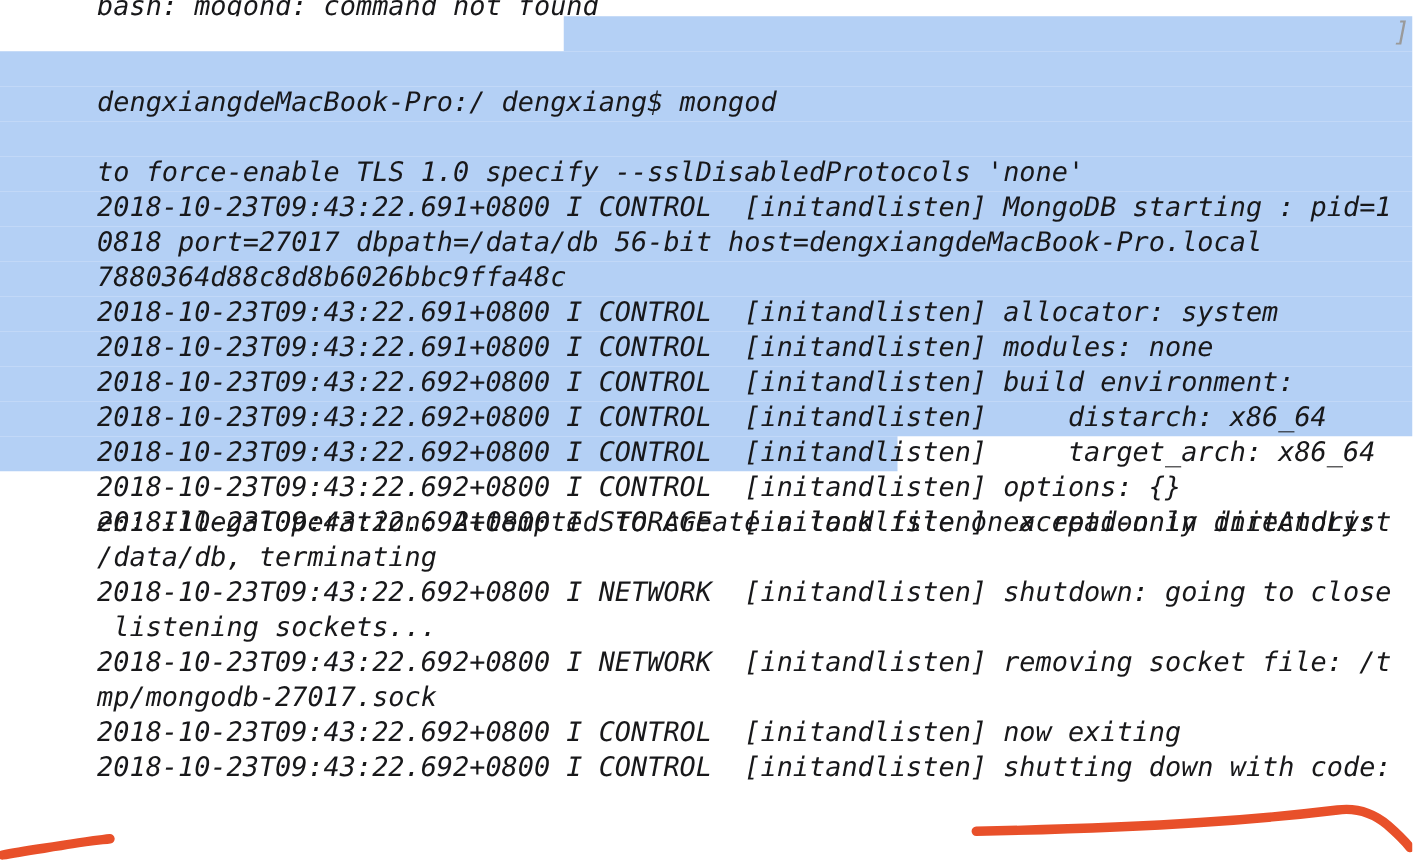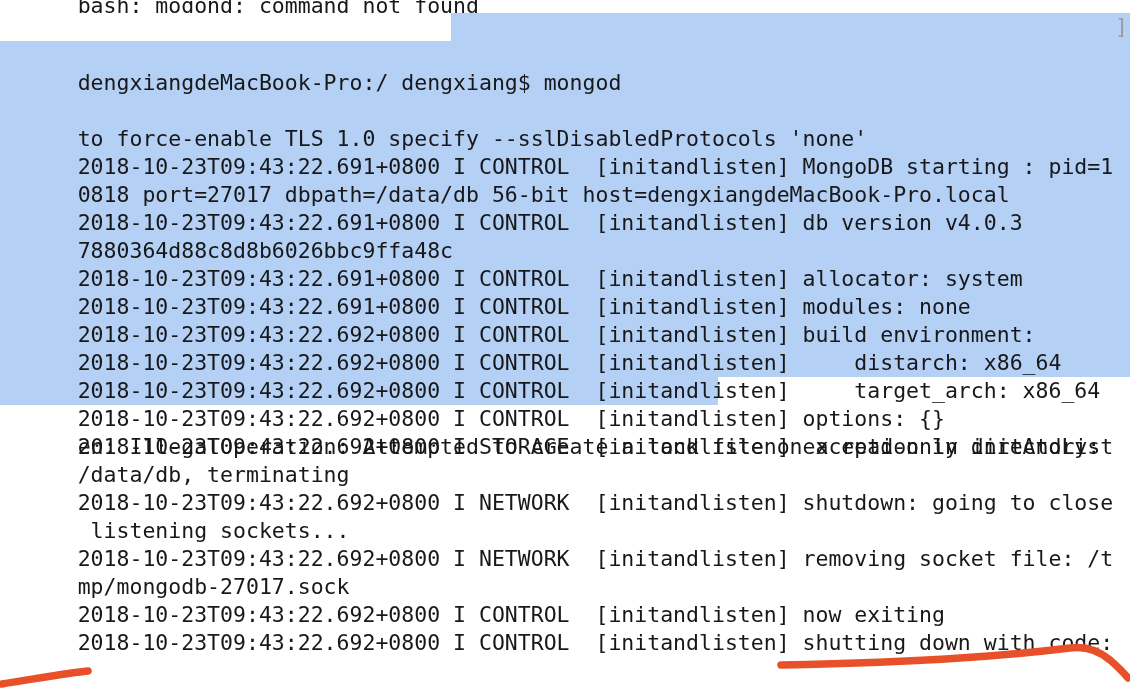--- a/index.html
+++ b/index.html
@@ -22,20 +22,21 @@
     overflow: hidden;
   }
 
   .screen {
     position: absolute;
     left: 0;
     top: 0;
     width: 1130px;
     padding: 0;
     margin: 0;
+    font-style: italic;
   }
 
   .line {
     position: relative;
     height: 28px;
     line-height: 28px;
     font-size: 21.5px;
     letter-spacing: 0px;
     color: #18181a;
     white-space: pre;
@@ -130,24 +131,20 @@
     <div class="line">
       <div class="sel full"></div>
       <span class="txt">2018-10-23T09:43:22.691+0800 I CONTROL  [initandlisten] MongoDB starting : pid=1</span>
     </div>
 
     <div class="line">
       <div class="sel full"></div>
       <span class="txt">0818 port=27017 dbpath=/data/db 56-bit host=dengxiangdeMacBook-Pro.local</span>
     </div>
 
-    <div class="line">
-      <div class="sel full"></div>
-      <span class="txt">2018-10-23T09:43:22.691+0800 I CONTROL  [initandlisten] db version v4.0.3</span>
-    </div>
 
 
     <div class="line">
       <div class="sel full"></div>
       <span class="txt">7880364d88c8d8b6026bbc9ffa48c</span>
     </div>
 
     <div class="line">
       <div class="sel full"></div>
       <span class="txt">2018-10-23T09:43:22.691+0800 I CONTROL  [initandlisten] allocator: system</span>

